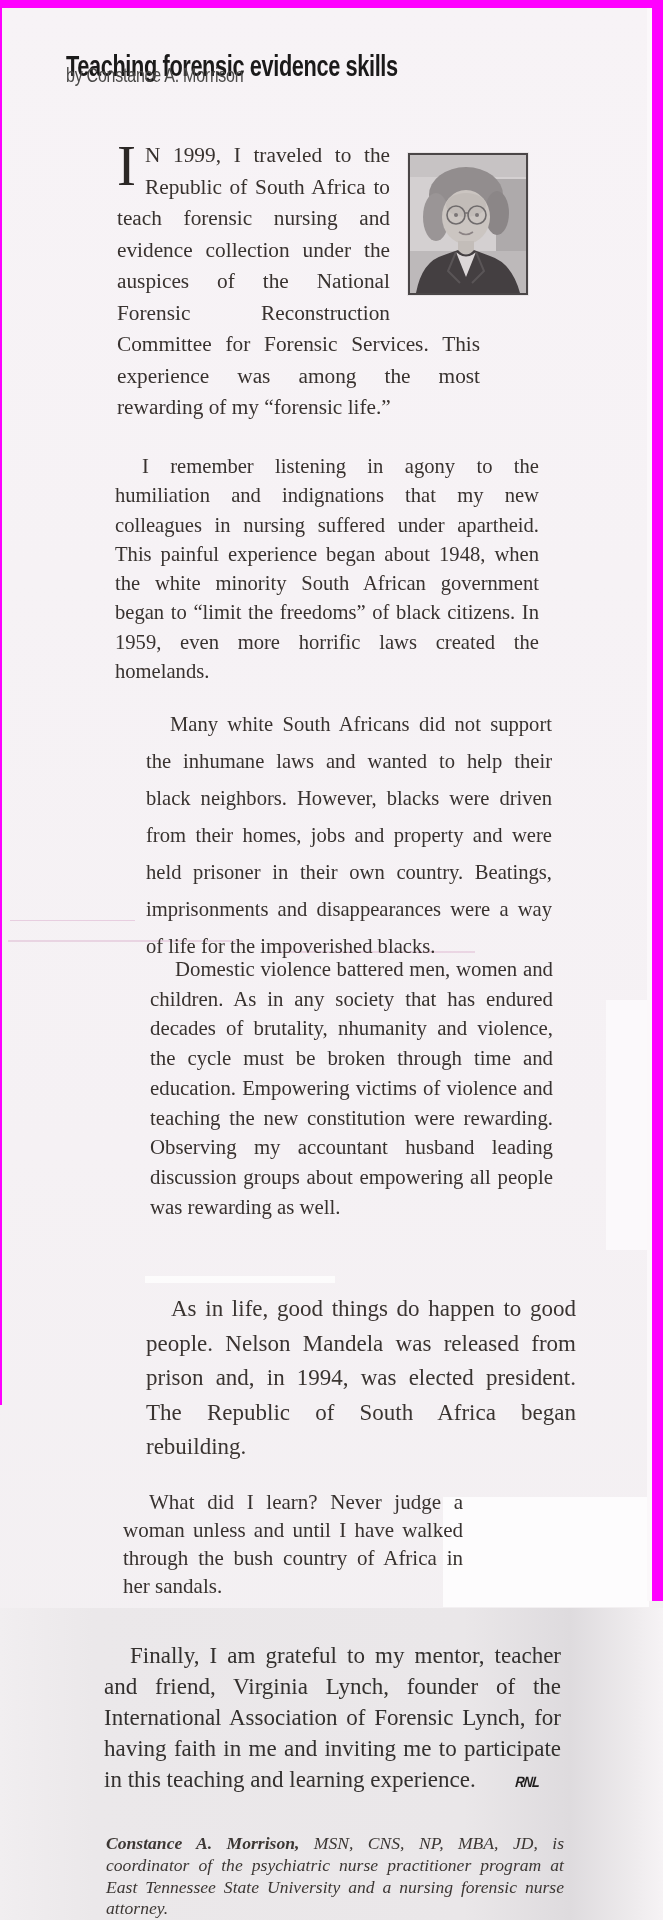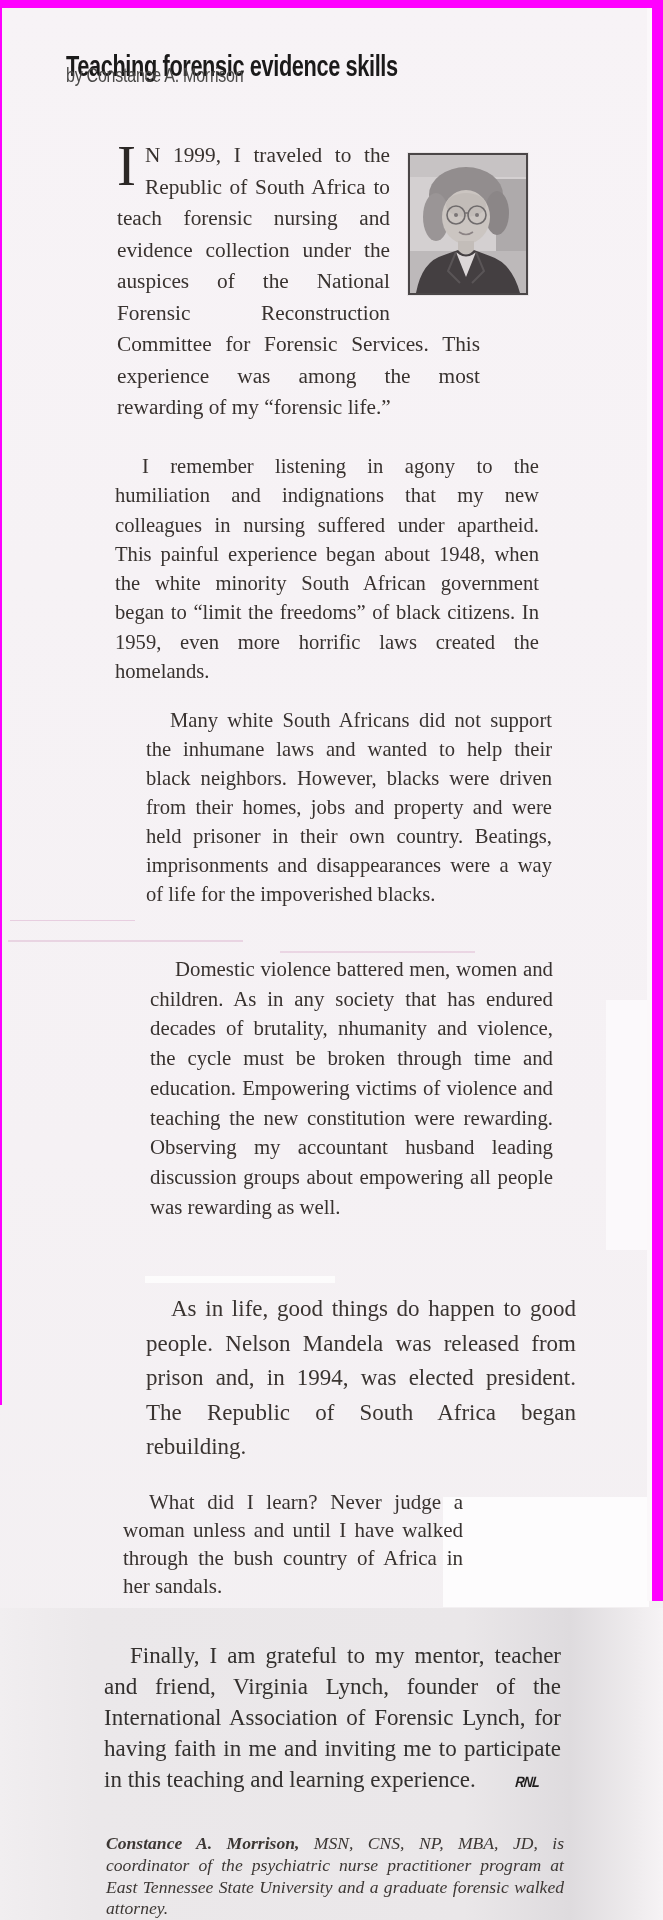--- a/index.html
+++ b/index.html
@@ -28,21 +28,21 @@
     font-weight:bold;font-size:29px;color:#1b1a1a;white-space:nowrap;}
   .title .squeeze{display:inline-block;transform:scaleX(.75);transform-origin:left center;letter-spacing:-.5px;}
   .byline{position:absolute;left:66px;top:64px;font-family:"Liberation Sans",sans-serif;
     font-size:20px;color:#4a4948;white-space:nowrap;}
   .byline .squeeze{display:inline-block;transform:scaleX(.8);transform-origin:left center;letter-spacing:-.3px;}
 
   
   .para{position:absolute;margin:0;text-align:justify;color:#38322f;}
   .p1{top:140px;left:117px;width:363px;font-size:21.3px;line-height:31.5px;}
   .p2{top:440px;left:115px;width:424px;font-size:20.6px;line-height:29.3px;text-indent:27px;margin-top:12px;}
-  .p3{top:706px;left:146px;width:406px;font-size:20.6px;line-height:29px;text-indent:24px;}
+  .p3{top:706px;left:146px;width:406px;font-size:20.6px;line-height:37px;text-indent:24px;}
   .p4{top:954px;left:150px;width:403px;font-size:20.8px;line-height:29.7px;text-indent:25px;}
   .p5{top:1292px;left:146px;width:430px;font-size:23px;line-height:34.5px;text-indent:25px;color:#3a3431;}
   .p6{top:1488px;left:123px;width:340px;font-size:21px;line-height:28px;text-indent:26px;}
   .p7{top:1640px;left:104px;width:457px;font-size:23px;line-height:31px;text-indent:26px;color:#33302e;}
 
   .dropcap{float:left;font-size:57px;line-height:46px;padding:3px 9px 0 0;color:#2c2826;}
   .photo-spacer{float:right;width:90px;height:170px;}
   .author-photo{position:absolute;left:408px;top:153px;width:116px;height:138px;
     border:2px solid #4a4647;background:#d6d2d3;box-shadow:0 0 0 1px #e9e5e7;}
   .author-photo svg{display:block;width:100%;height:100%;}
@@ -108,15 +108,15 @@
   <p class="para p3">Many white South Africans did not support the inhumane laws and wanted to help their black neighbors. However, blacks were driven from their homes, jobs and property and were held prisoner in their own country. Beatings, imprisonments and disappearances were a way of life for the impoverished blacks.</p>
 
   <p class="para p4">Domestic violence battered men, women and children. As in any society that has endured decades of brutality, nhumanity and violence, the cycle must be broken through time and education. Empowering victims of violence and teaching the new constitution were rewarding. Observing my accountant husband leading discussion groups about empowering all people was rewarding as well.</p>
 
   <p class="para p5">As in life, good things do happen to good people. Nelson Mandela was released from prison and, in 1994, was elected president. The Republic of South Africa began rebuilding.</p>
 
   <p class="para p6">What did I learn? Never judge a woman unless and until I have walked through the bush country of Africa in her sandals.</p>
 
   <p class="para p7"><span>Finally, I am grateful to my mentor, teacher and friend, Virginia Lynch, founder of the International Association of Forensic Lynch, for having faith in me and inviting me to participate in this teaching and learning experience.</span><span class="endmark">RNL</span></p>
 
-  <p class="bio"><span class="bio-name">Constance A. Morrison,</span><span> MSN, CNS, NP, MBA, JD, is coordinator of the psychiatric nurse practitioner program at East Tennessee State University and a graduate forensic walked attorney.</span></p>
+  <p class="bio"><span class="bio-name">Constance A. Morrison,</span><span> MSN, CNS, NP, MBA, JD, is coordinator of the psychiatric nurse practitioner program at East Tennessee State University and a nursing forensic nurse attorney.</span></p>
 
 </div>
 
 </body></html>

